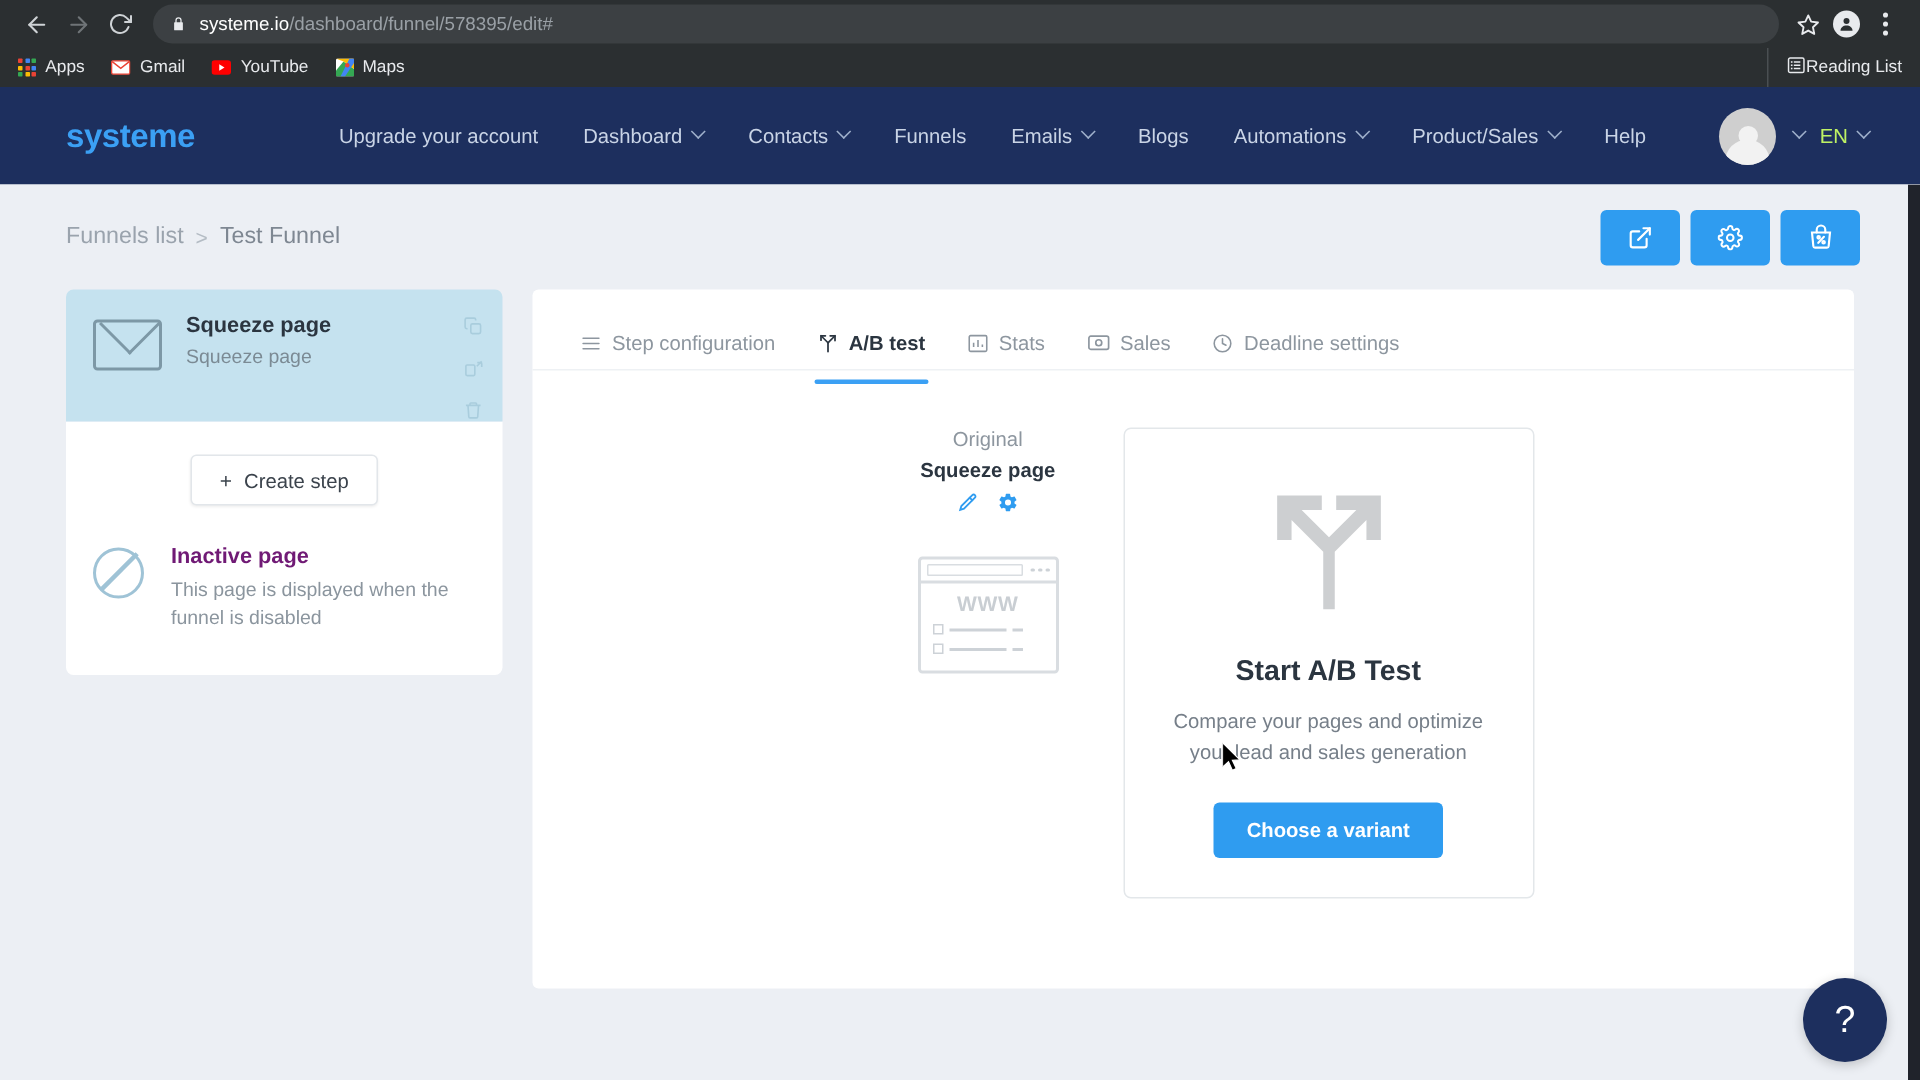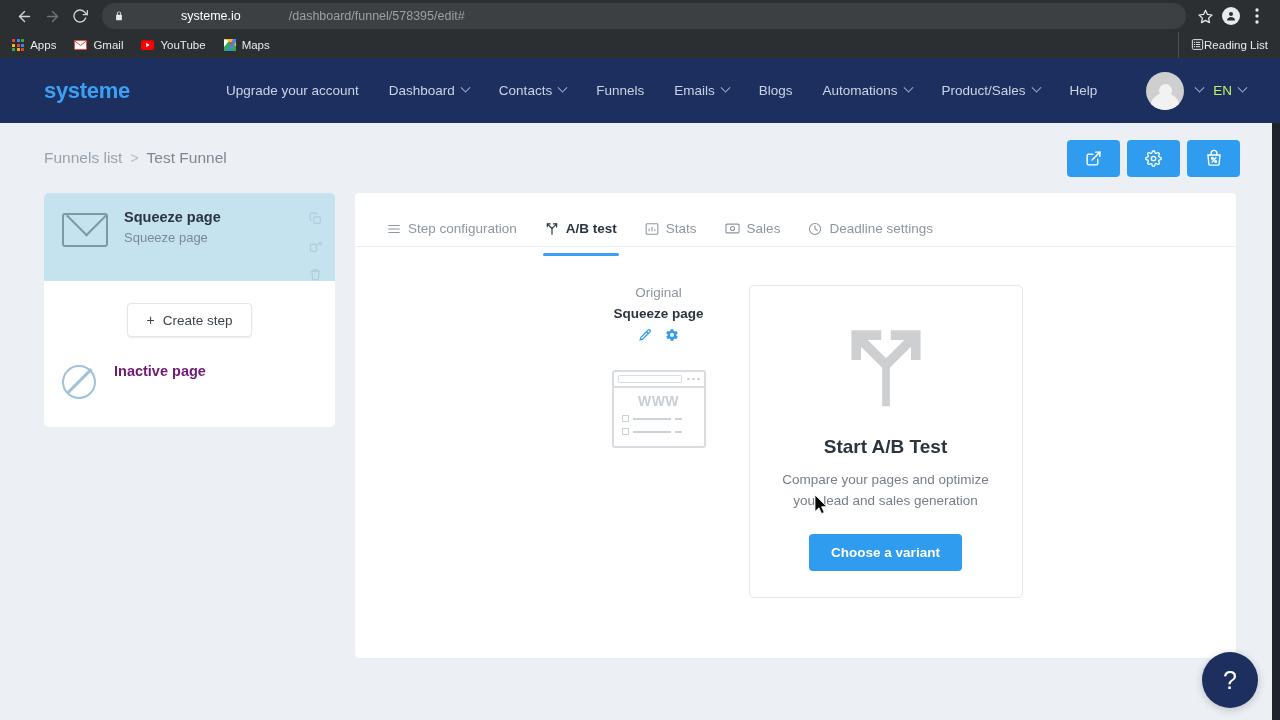--- a/index.html
+++ b/index.html
@@ -38,21 +38,20 @@
     border-radius: 13px;
     margin-left: 8px;
     margin-right: 6px;
     display: flex;
     align-items: center;
     padding: 0 12px;
     color: #e8eaed;
     font-size: 12.5px;
     overflow: hidden;
     white-space: nowrap;
-    gap: 48px;
   }
   .omnibox .lock { margin-right: 9px; display: flex; align-items: center; }
   .url-strong { color: #ffffff; }
   .url-dim { color: #9aa0a6; }
   .chrome-icon {
     width: 26px; height: 26px; flex: none;
     display: flex; align-items: center; justify-content: center;
     color: #e8eaed;
   }
   .avatar-chrome {
@@ -642,20 +641,21 @@
 
       <div class="panel-lower">
         <div class="create-step">
           <span class="plus">+</span>
           <span>Create step</span>
         </div>
         <div class="inactive-row">
           <div class="ban-icon"></div>
           <div>
             <div class="inactive-title">Inactive page</div>
+            <div class="inactive-sub">This page is displayed when the funnel is disabled</div>
           </div>
         </div>
       </div>
     </div>
 
     <div class="main-panel">
       <div class="tabs">
         <div class="tab">
           <span class="ticon">
             <svg width="14" height="14" viewBox="0 0 24 24" fill="none" stroke="currentColor" stroke-width="1.9" stroke-linecap="round">

